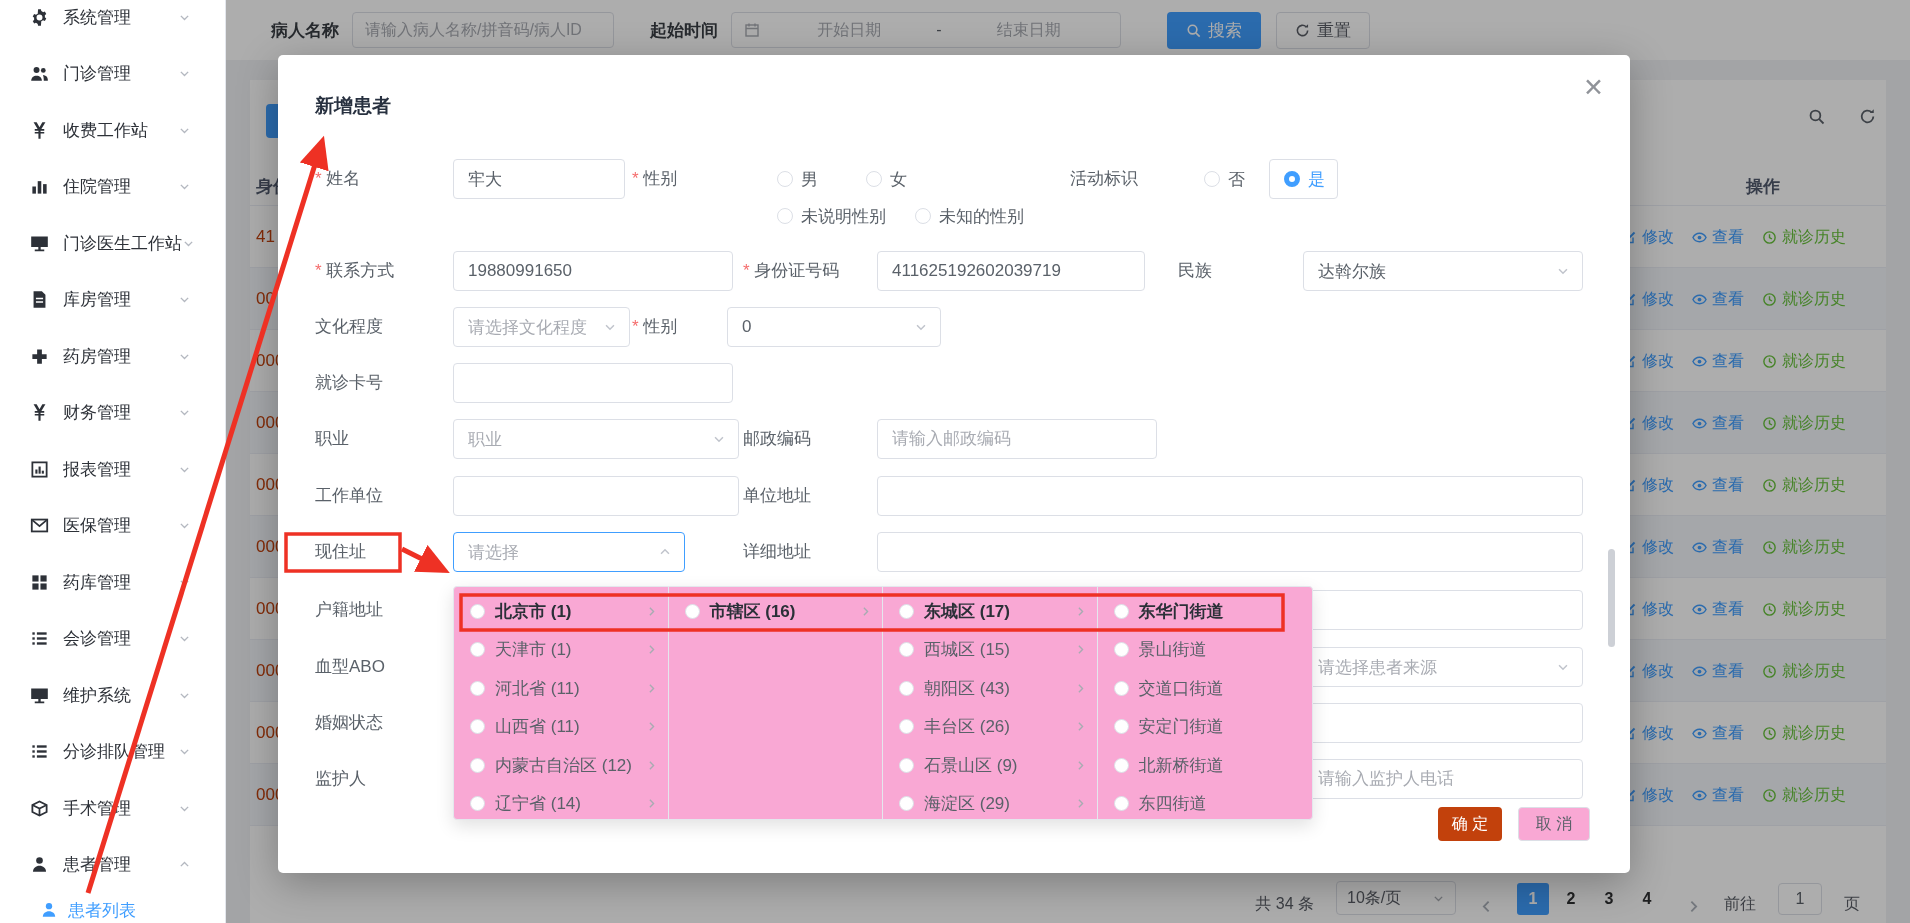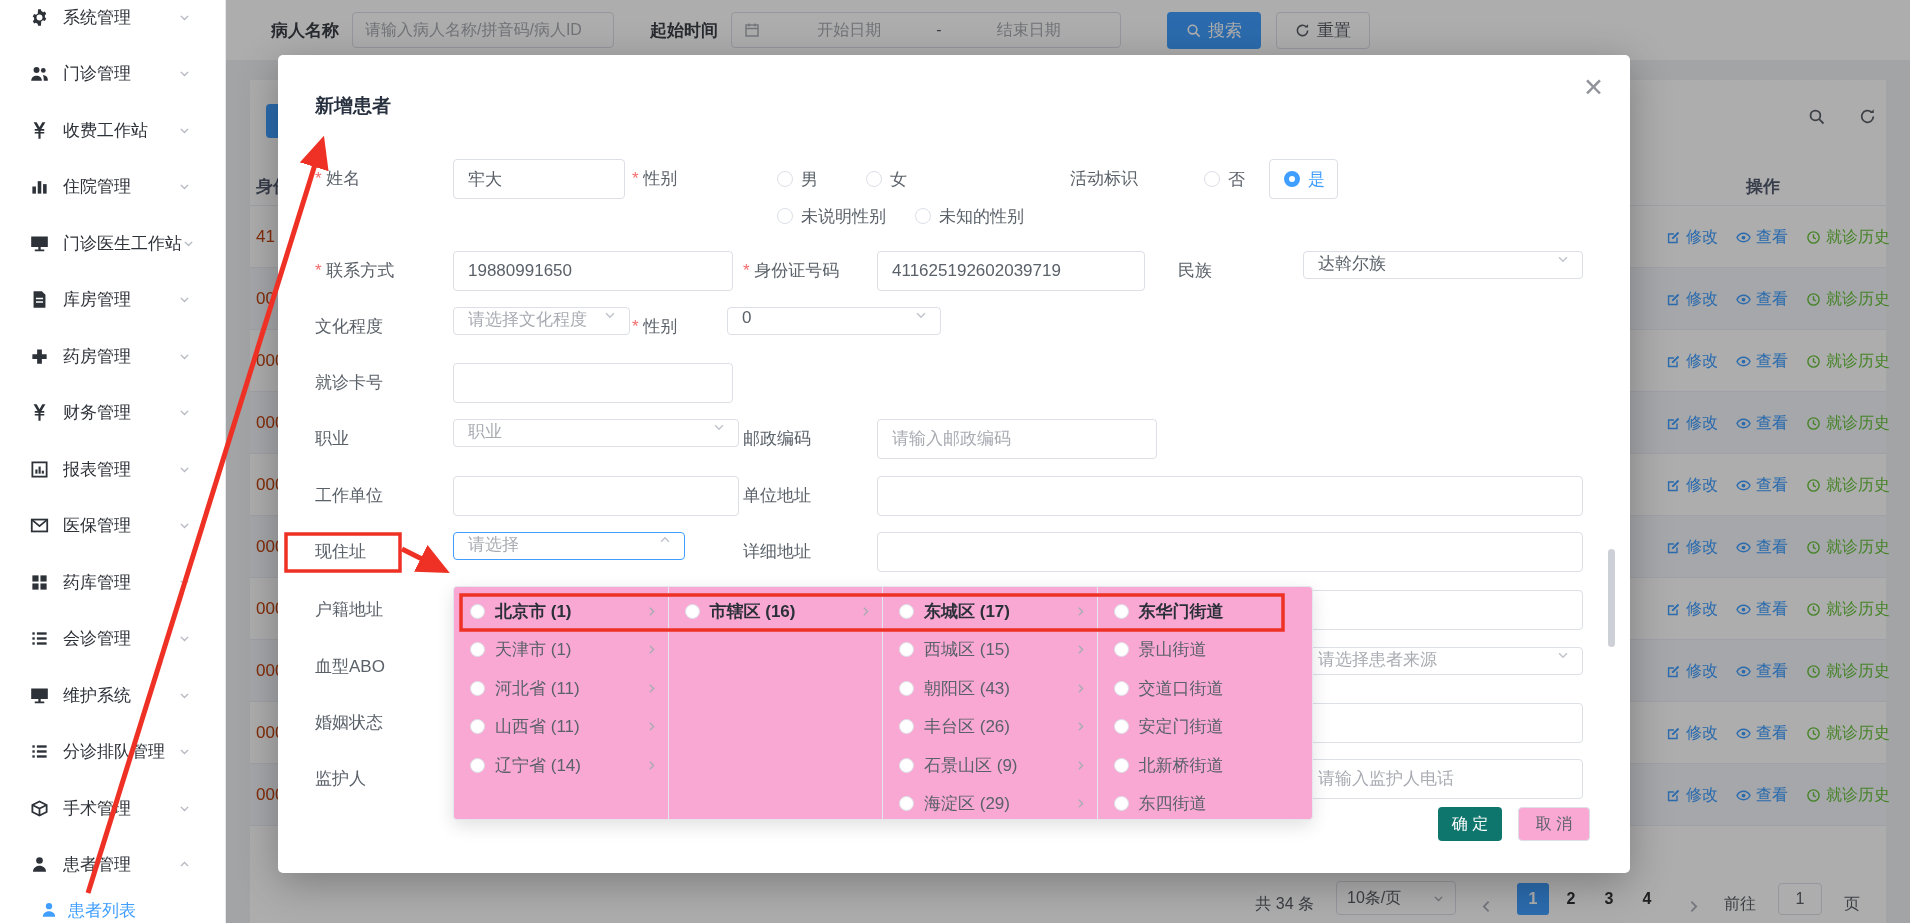--- a/index.html
+++ b/index.html
@@ -40,21 +40,21 @@
 .tool-ico{position:absolute;top:28px;color:#5a6169;cursor:pointer;display:flex}
 .t-head{position:absolute;left:0;top:88px;width:100%;height:38px;background:#fff;
   border-bottom:1px solid #ebeef5;font-weight:700;color:#515a6e;font-size:17px}
 .th-left{position:absolute;left:6px;top:0;line-height:38px;width:24px;overflow:hidden;white-space:nowrap}
 .th-ops{position:absolute;left:1496px;top:0;line-height:38px}
 #t-body{position:absolute;left:0;top:126px;width:100%}
 .t-row{height:62px;border-bottom:1px solid #ebeef5;position:relative}
 .t-row:nth-child(even){background:#f3f6fb}
 .t-left{position:absolute;left:6px;top:0;width:24px;overflow:hidden;white-space:nowrap;
   font-size:17px;color:#c2410c;line-height:62px}
-.t-ops{position:absolute;left:1416px;top:0;height:62px;display:flex;align-items:center}
+.t-ops{position:absolute;left:1372px;top:0;height:62px;display:flex;align-items:center}
 .op{display:inline-flex;align-items:center;gap:5px;margin-right:18px;font-size:16px;
   color:#409eff;cursor:pointer;white-space:nowrap}
 .op.green{color:#67c23a}
 
 .pagination{position:absolute;right:26px;bottom:8px;height:40px;display:flex;align-items:flex-end;
   gap:22px;font-size:16px;color:#5a5e66}
 .psel{width:120px;height:34px;border:1px solid #dcdfe6;border-radius:4px;background:#fff;
   display:flex;align-items:center;justify-content:space-between;padding:0 10px;cursor:pointer}
 .psel svg{color:#a8abb2}
 .pchev{color:#aab0b8;display:flex;cursor:pointer}
@@ -68,22 +68,22 @@
 .overlay{position:absolute;left:226px;top:0;right:0;bottom:0;background:rgba(0,0,0,.32);z-index:5}
 .modal{position:absolute;left:278px;top:55px;width:1352px;height:818px;background:#fff;
   border-radius:5px;box-shadow:0 10px 40px rgba(0,0,0,.28);z-index:10}
 .m-title{position:absolute;left:37px;top:38px;font-size:19px;font-weight:700;color:#27303f}
 .m-close{position:absolute;right:26px;top:20px;font-size:25px;color:#909399;cursor:pointer;line-height:1}
 .flabel{position:absolute;font-size:17px;color:#5a6169;line-height:40px;white-space:nowrap}
 .flabel.req::before{content:"* ";color:#f56c6c}
 .inp{position:absolute;height:40px;border:1px solid #dcdfe6;border-radius:4px;font-size:17px;
   color:#5a6169;padding:0 14px;background:#fff;font-family:inherit}
 .inp::placeholder{color:#a8abb2}
-.sel{position:absolute;height:28px;border:1px solid #dcdfe6;border-radius:4px;display:flex;
-  align-items:flex-start;padding:0 12px 0 14px;background:#fff;font-size:17px;color:#5a6169;cursor:pointer}
+.sel{position:absolute;height:40px;border:1px solid #dcdfe6;border-radius:4px;display:flex;
+  align-items:center;padding:0 12px 0 14px;background:#fff;font-size:17px;color:#5a6169;cursor:pointer}
 .sel .txt{flex:1;overflow:hidden;white-space:nowrap}
 .sel .txt.ph{color:#a8abb2}
 .sel .sc{color:#c0c4cc;display:flex;flex:none}
 .sel.open{border-color:#409eff}
 .radio{display:inline-flex;align-items:center;gap:8px;font-size:17px;color:#5a6169;
   position:absolute;height:40px;cursor:pointer;white-space:nowrap}
 .rdot{width:16px;height:16px;border:1px solid #dcdfe6;border-radius:50%;background:#fff;flex:none}
 .radio.sel .rdot{border:5px solid #409eff}
 .radio.sel{color:#409eff}
 
@@ -92,21 +92,21 @@
   display:flex;z-index:12}
 .casc-col{width:25%;border-right:1px solid #e4e7ed;padding-top:5px;overflow:hidden}
 .casc-col:last-child{border-right:none}
 .citem{height:38.5px;display:flex;align-items:center;padding:0 10px 0 16px;font-size:17px;
   color:#5a6169;cursor:pointer;white-space:nowrap}
 .citem .rdot{margin-right:10px;width:15px;height:15px}
 .citem .cx{margin-left:auto;color:#a8abb2;display:flex}
 .citem.active{color:#2b3038;font-weight:700}
 .m-btn{position:absolute;height:34px;border-radius:4px;font-size:16px;display:flex;
   align-items:center;justify-content:center;cursor:pointer;font-family:inherit}
-.m-confirm{left:1160px;top:752px;width:64px;background:#0f766e;color:#fff;border:none}
+.m-confirm{left:1160px;top:752px;width:64px;background:#c2410c;color:#fff;border:none}
 .m-cancel{left:1240px;top:752px;width:72px;background:#f9a8d4;border:1px solid #dcdfe6;color:#5a6169}
 .m-scroll{position:absolute;left:1330px;top:494px;width:7px;height:98px;border-radius:4px;background:#cdd0d6}
 
 .anno{position:absolute;left:0;top:0;width:1910px;height:923px;z-index:30;pointer-events:none}
 </style>
 </head>
 <body>
 
 <div class="page">
 
@@ -790,20 +790,29 @@
             <span>河北省 (11)</span>
             <span class="cx">
               <svg viewBox="0 0 16 16" width="13" height="13" fill="currentColor">
                 <path d="M6 3.5L10.5 8 6 12.5" fill="none" stroke="currentColor" stroke-width="1.7"></path>
               </svg>
             </span>
           </div>
           <div class="citem">
             <span class="rdot"></span>
             <span>山西省 (11)</span>
+            <span class="cx">
+              <svg viewBox="0 0 16 16" width="13" height="13" fill="currentColor">
+                <path d="M6 3.5L10.5 8 6 12.5" fill="none" stroke="currentColor" stroke-width="1.7"></path>
+              </svg>
+            </span>
+          </div>
+          <div class="citem">
+            <span class="rdot"></span>
+            <span>内蒙古自治区 (12)</span>
             <span class="cx">
               <svg viewBox="0 0 16 16" width="13" height="13" fill="currentColor">
                 <path d="M6 3.5L10.5 8 6 12.5" fill="none" stroke="currentColor" stroke-width="1.7"></path>
               </svg>
             </span>
           </div>
           <div class="citem">
             <span class="rdot"></span>
             <span>辽宁省 (14)</span>
             <span class="cx">

